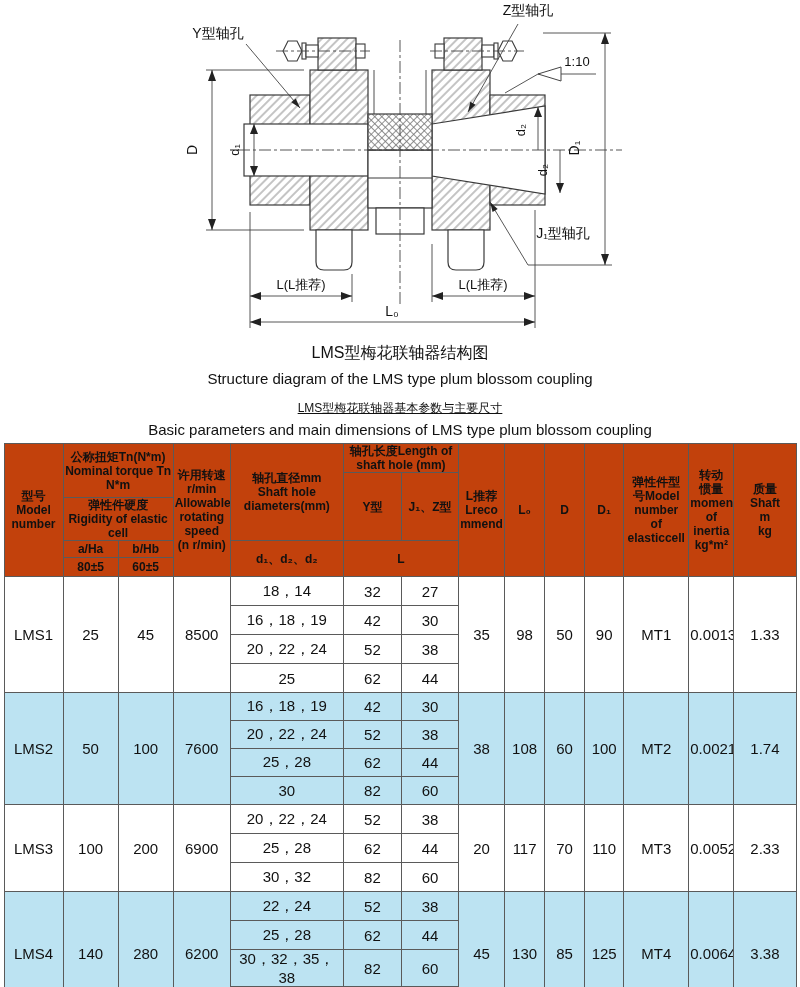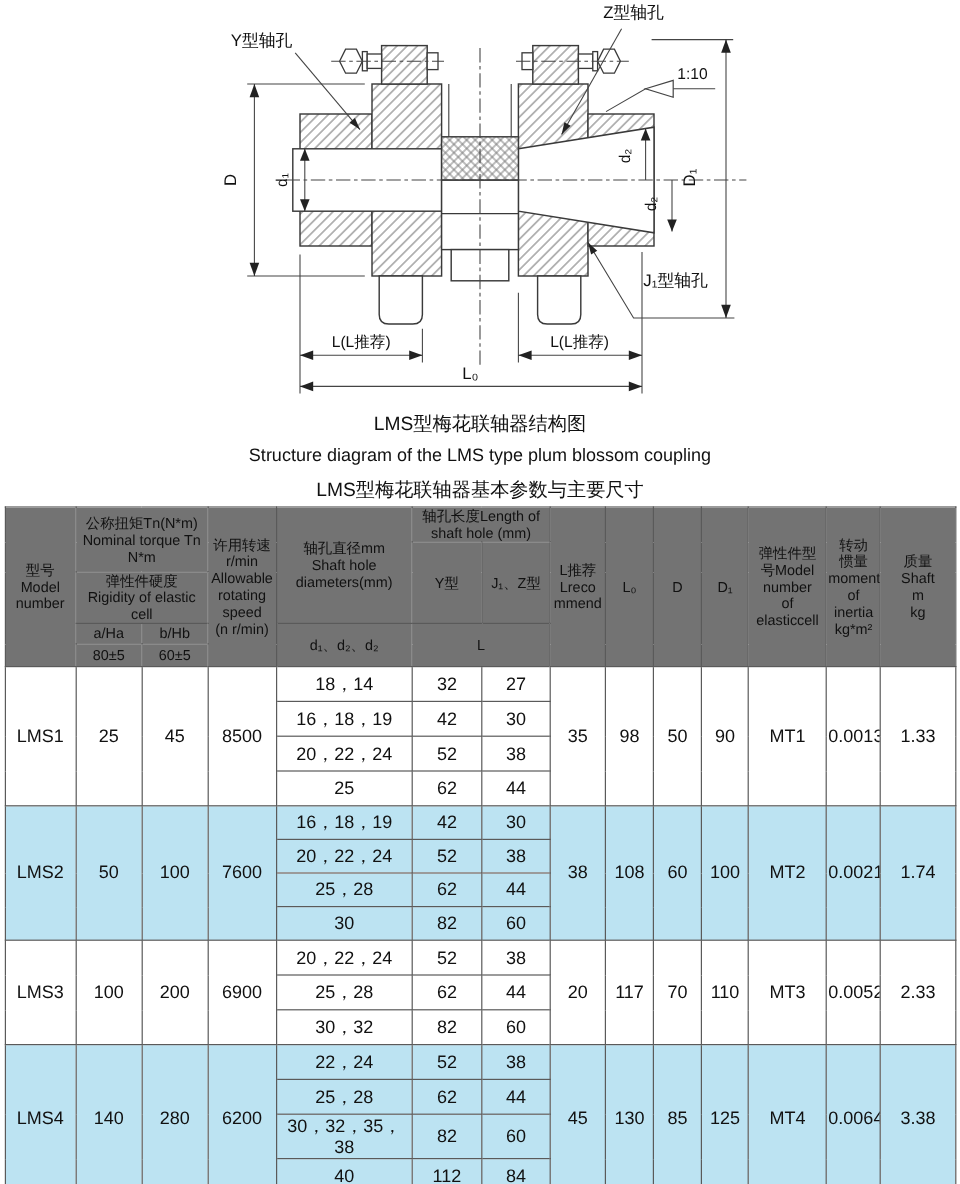--- a/index.html
+++ b/index.html
@@ -1,27 +1,27 @@
 <!DOCTYPE html>
 <html><head>
 <meta charset="utf-8">
 <style>
   html,body{margin:0;padding:0;background:#fff;}
   .page{width:800px;height:987px;background:#fff;overflow:hidden;
         font-family:"Liberation Sans",sans-serif;color:#111;}
   .diagram-wrap{width:800px;height:398px;}
   .tbl-title{width:800px;text-align:center;line-height:21px;}
-  .tbl-title-zh{font-size:16px;}
+  .tbl-title-zh{font-size:12px;text-decoration:underline;}
   .tbl-title-en{font-size:15px;}
   table.params{border-collapse:collapse;table-layout:fixed;width:793px;
                margin:3px auto 0 auto;border:1.5px solid #333;}
   table.params th, table.params td{
     border:1px solid #5a5a5a;white-space:pre-line;overflow:hidden;
     font-weight:400;vertical-align:middle;text-align:center;padding:0 1px;}
-  table.params th{font-size:12px;line-height:14px;background:#737373;}
+  table.params th{font-size:12px;line-height:14px;background:#c2410c;font-weight:bold;}
   table.params td{font-size:15px;background:#fff;}
   td.bore{font-size:14px;text-align:left;padding-left:7px;}
   th.tl{text-align:left;padding-left:4px;}
   tr.hr1{height:22px;} tr.hr2{height:25px;} tr.hr3{height:30px;}
   tr.hr4{height:17px;margin-left:10px;} tr.hr5{height:19px;}
   tr.b29{height:29px;} tr.b28{height:28px;}
   tr.g2 td, tr.g4 td{background:#bce3f2;}
   text{font-family:"Liberation Sans",sans-serif;fill:#111;}
 </style>
 </head>
@@ -130,20 +130,21 @@
     <text x="563" y="238" font-size="14" text-anchor="middle">J₁型轴孔</text>
     <text x="301" y="289" font-size="13" text-anchor="middle">L(L推荐)</text>
     <text x="483" y="289" font-size="13" text-anchor="middle">L(L推荐)</text>
     <text x="392" y="316" font-size="14" text-anchor="middle">L₀</text>
     <text x="400" y="358" font-size="16" text-anchor="middle">LMS型梅花联轴器结构图</text>
     <text x="400" y="384" font-size="15" text-anchor="middle">Structure diagram of the LMS type plum blossom coupling</text>
   </svg>
   </div>
 
   <div class="tbl-title tbl-title-zh">LMS型梅花联轴器基本参数与主要尺寸</div>
+  <div class="tbl-title tbl-title-en">Basic parameters and main dimensions of LMS type plum blossom coupling</div>
 
   <table class="params">
     <colgroup>
       <col style="width:59px">
         <col style="width:55px">
         <col style="width:55px">
       <col style="width:57px">
         <col style="width:113px">
         <col style="width:58px">
       <col style="width:57px">

